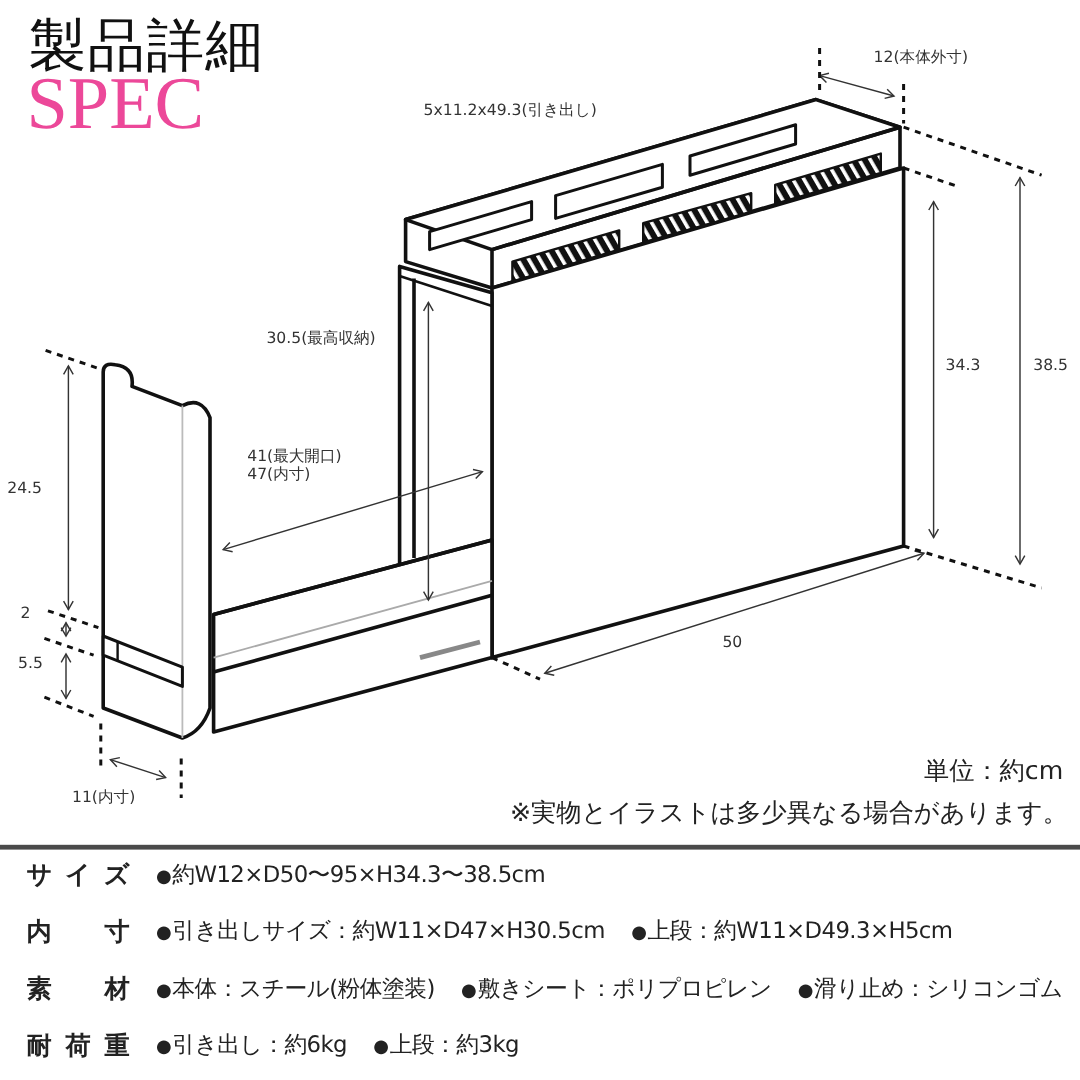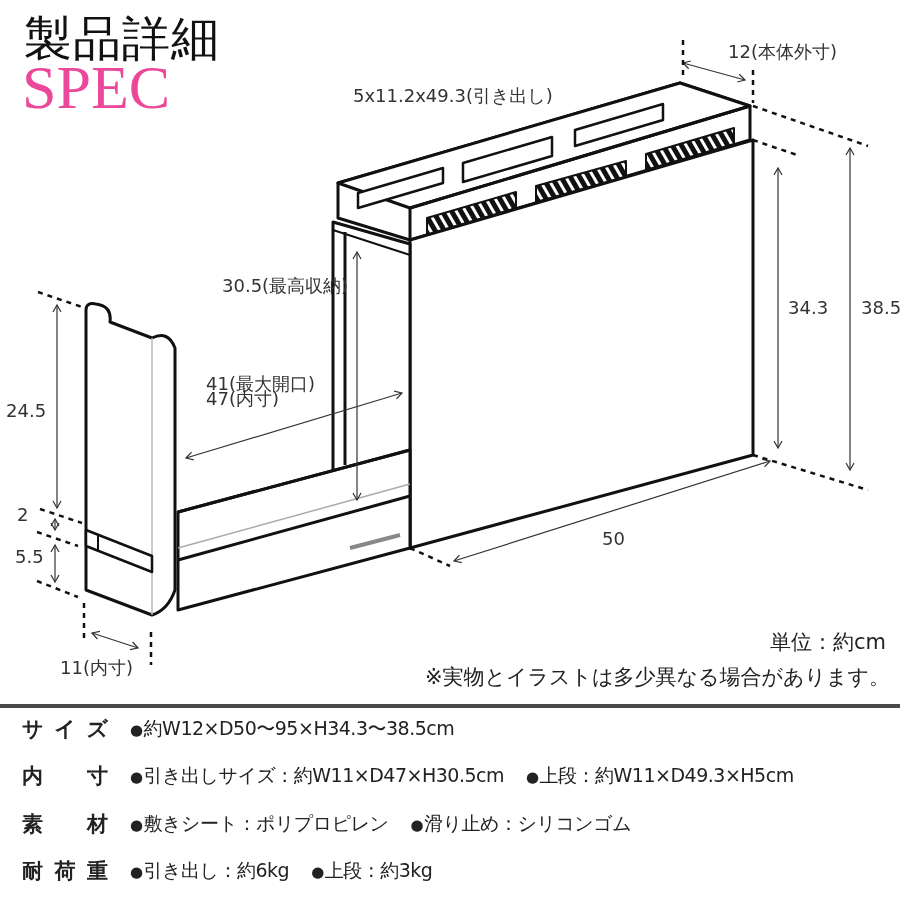--- a/index.html
+++ b/index.html
@@ -3,21 +3,21 @@
 <meta charset="utf-8">
 <style>
   html, body { margin: 0; padding: 0; background: #ffffff; }
   body { width: 900px; height: 900px; position: relative; overflow: hidden;
          font-family: "DejaVu Sans", "Liberation Sans", sans-serif; color: #222; }
   .title-jp { position: absolute; left: 24px; top: 14px; font-family: "DejaVu Serif", "Liberation Serif", serif;
               font-size: 48px; letter-spacing: 1px; color: #111; line-height: 1; }
   .title-en { position: absolute; left: 22px; top: 56px; font-family: "Liberation Serif", "DejaVu Serif", serif;
               font-size: 62px; color: #ec4899; line-height: 1; letter-spacing: 0px; }
   svg.diagram { position: absolute; left: 0; top: 0; }
-  .dim { position: absolute; font-size: 18px; color: #333; white-space: nowrap; line-height: 1.15; }
+  .dim { position: absolute; font-size: 13px; color: #333; white-space: nowrap; line-height: 1.15; }
   .unit { position: absolute; right: 14px; top: 628px; font-size: 21px; color: #222; }
   .note { position: absolute; right: 10px; top: 663px; font-size: 21px; color: #222; white-space: nowrap; margin-left: 41px; }
   .sep { position: absolute; left: 0; top: 704px; width: 900px; height: 4px; background: #4a4a4a; }
   .spec-row { position: absolute; left: 22px; height: 30px; display: flex; align-items: center; white-space: nowrap; }
   .spec-label { width: 86px; font-size: 21px; font-weight: bold; color: #222; display: flex; justify-content: space-between; margin-right: 22px; }
   .spec-label span { display: inline-block; }
   .spec-item { font-size: 19px; color: #222; margin-right: 22px; letter-spacing: -0.5px; }
   .spec-item::before { content: "●"; font-size: 15px; margin-right: 1px; }
 </style>
 </head>
@@ -138,20 +138,21 @@
   </div>
   <div class="spec-item">引き出しサイズ：約W11×D47×H30.5cm</div>
   <div class="spec-item">上段：約W11×D49.3×H5cm</div>
 </div>
 
 <div class="spec-row" style="top:809px;">
   <div class="spec-label">
     <span>素</span>
     <span>材</span>
   </div>
+  <div class="spec-item">本体：スチール(粉体塗装)</div>
   <div class="spec-item">敷きシート：ポリプロピレン</div>
   <div class="spec-item">滑り止め：シリコンゴム</div>
 </div>
 
 <div class="spec-row" style="top:856px;">
   <div class="spec-label">
     <span>耐</span>
     <span>荷</span>
     <span>重</span>
   </div>

